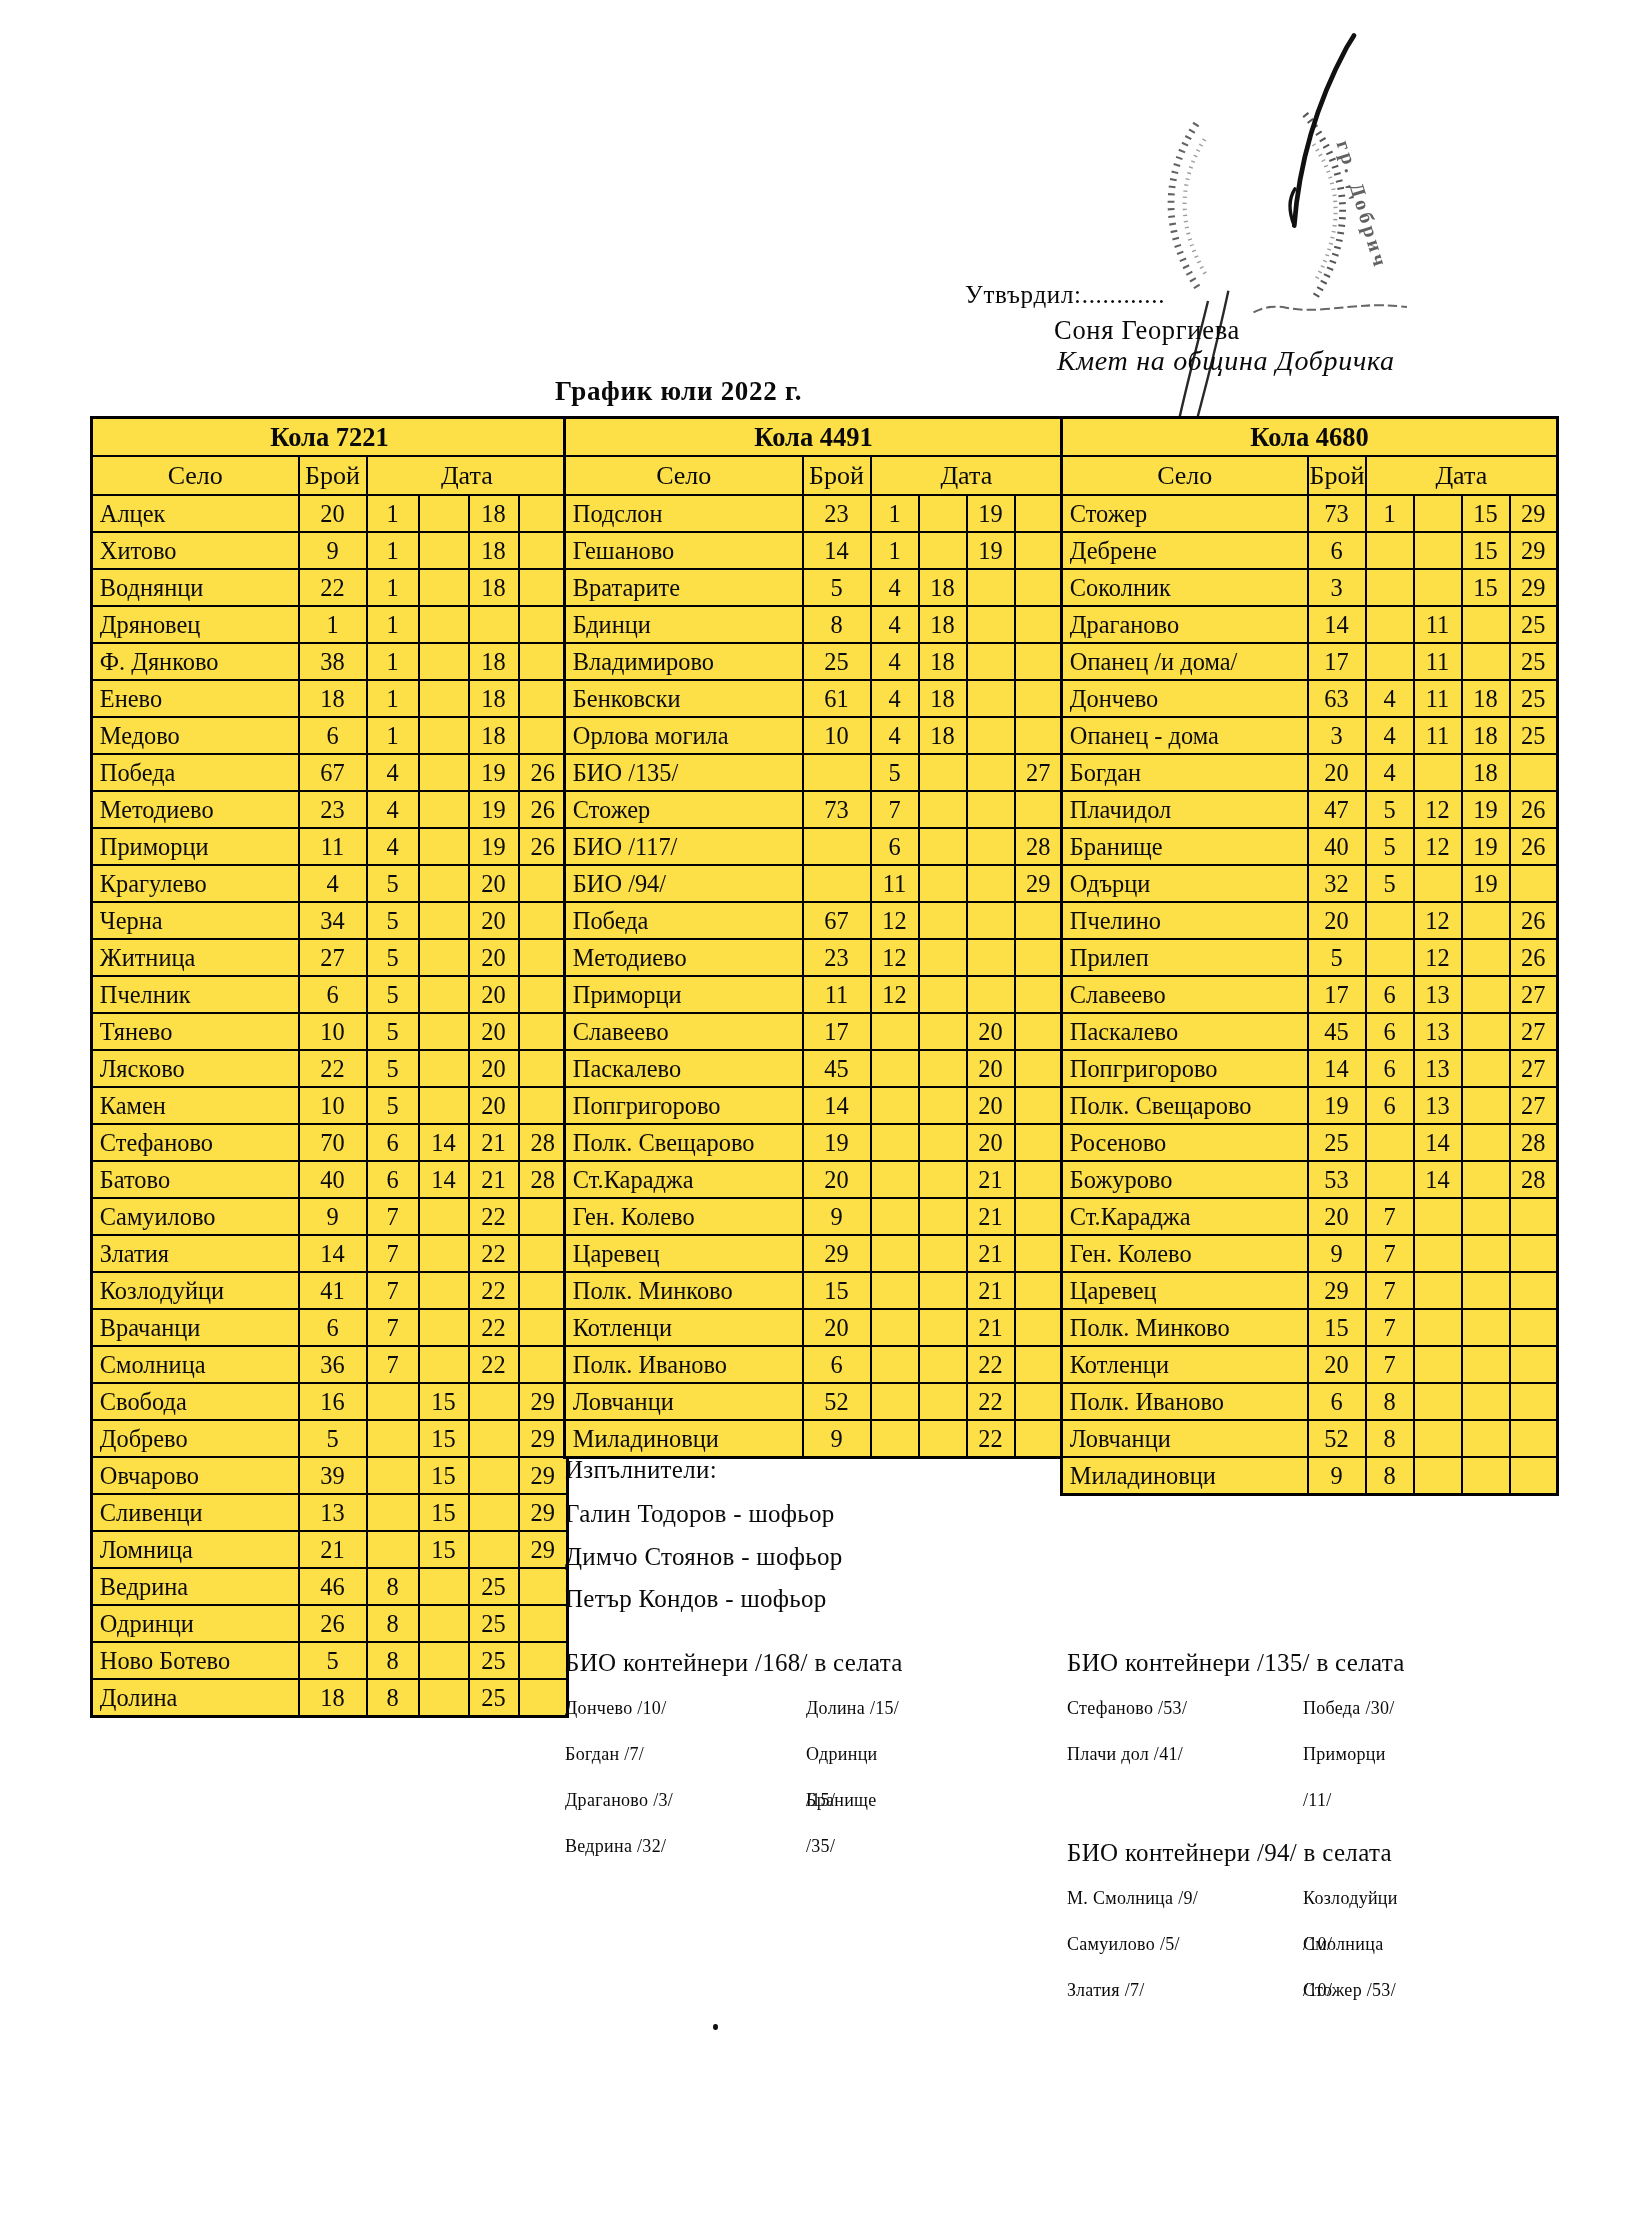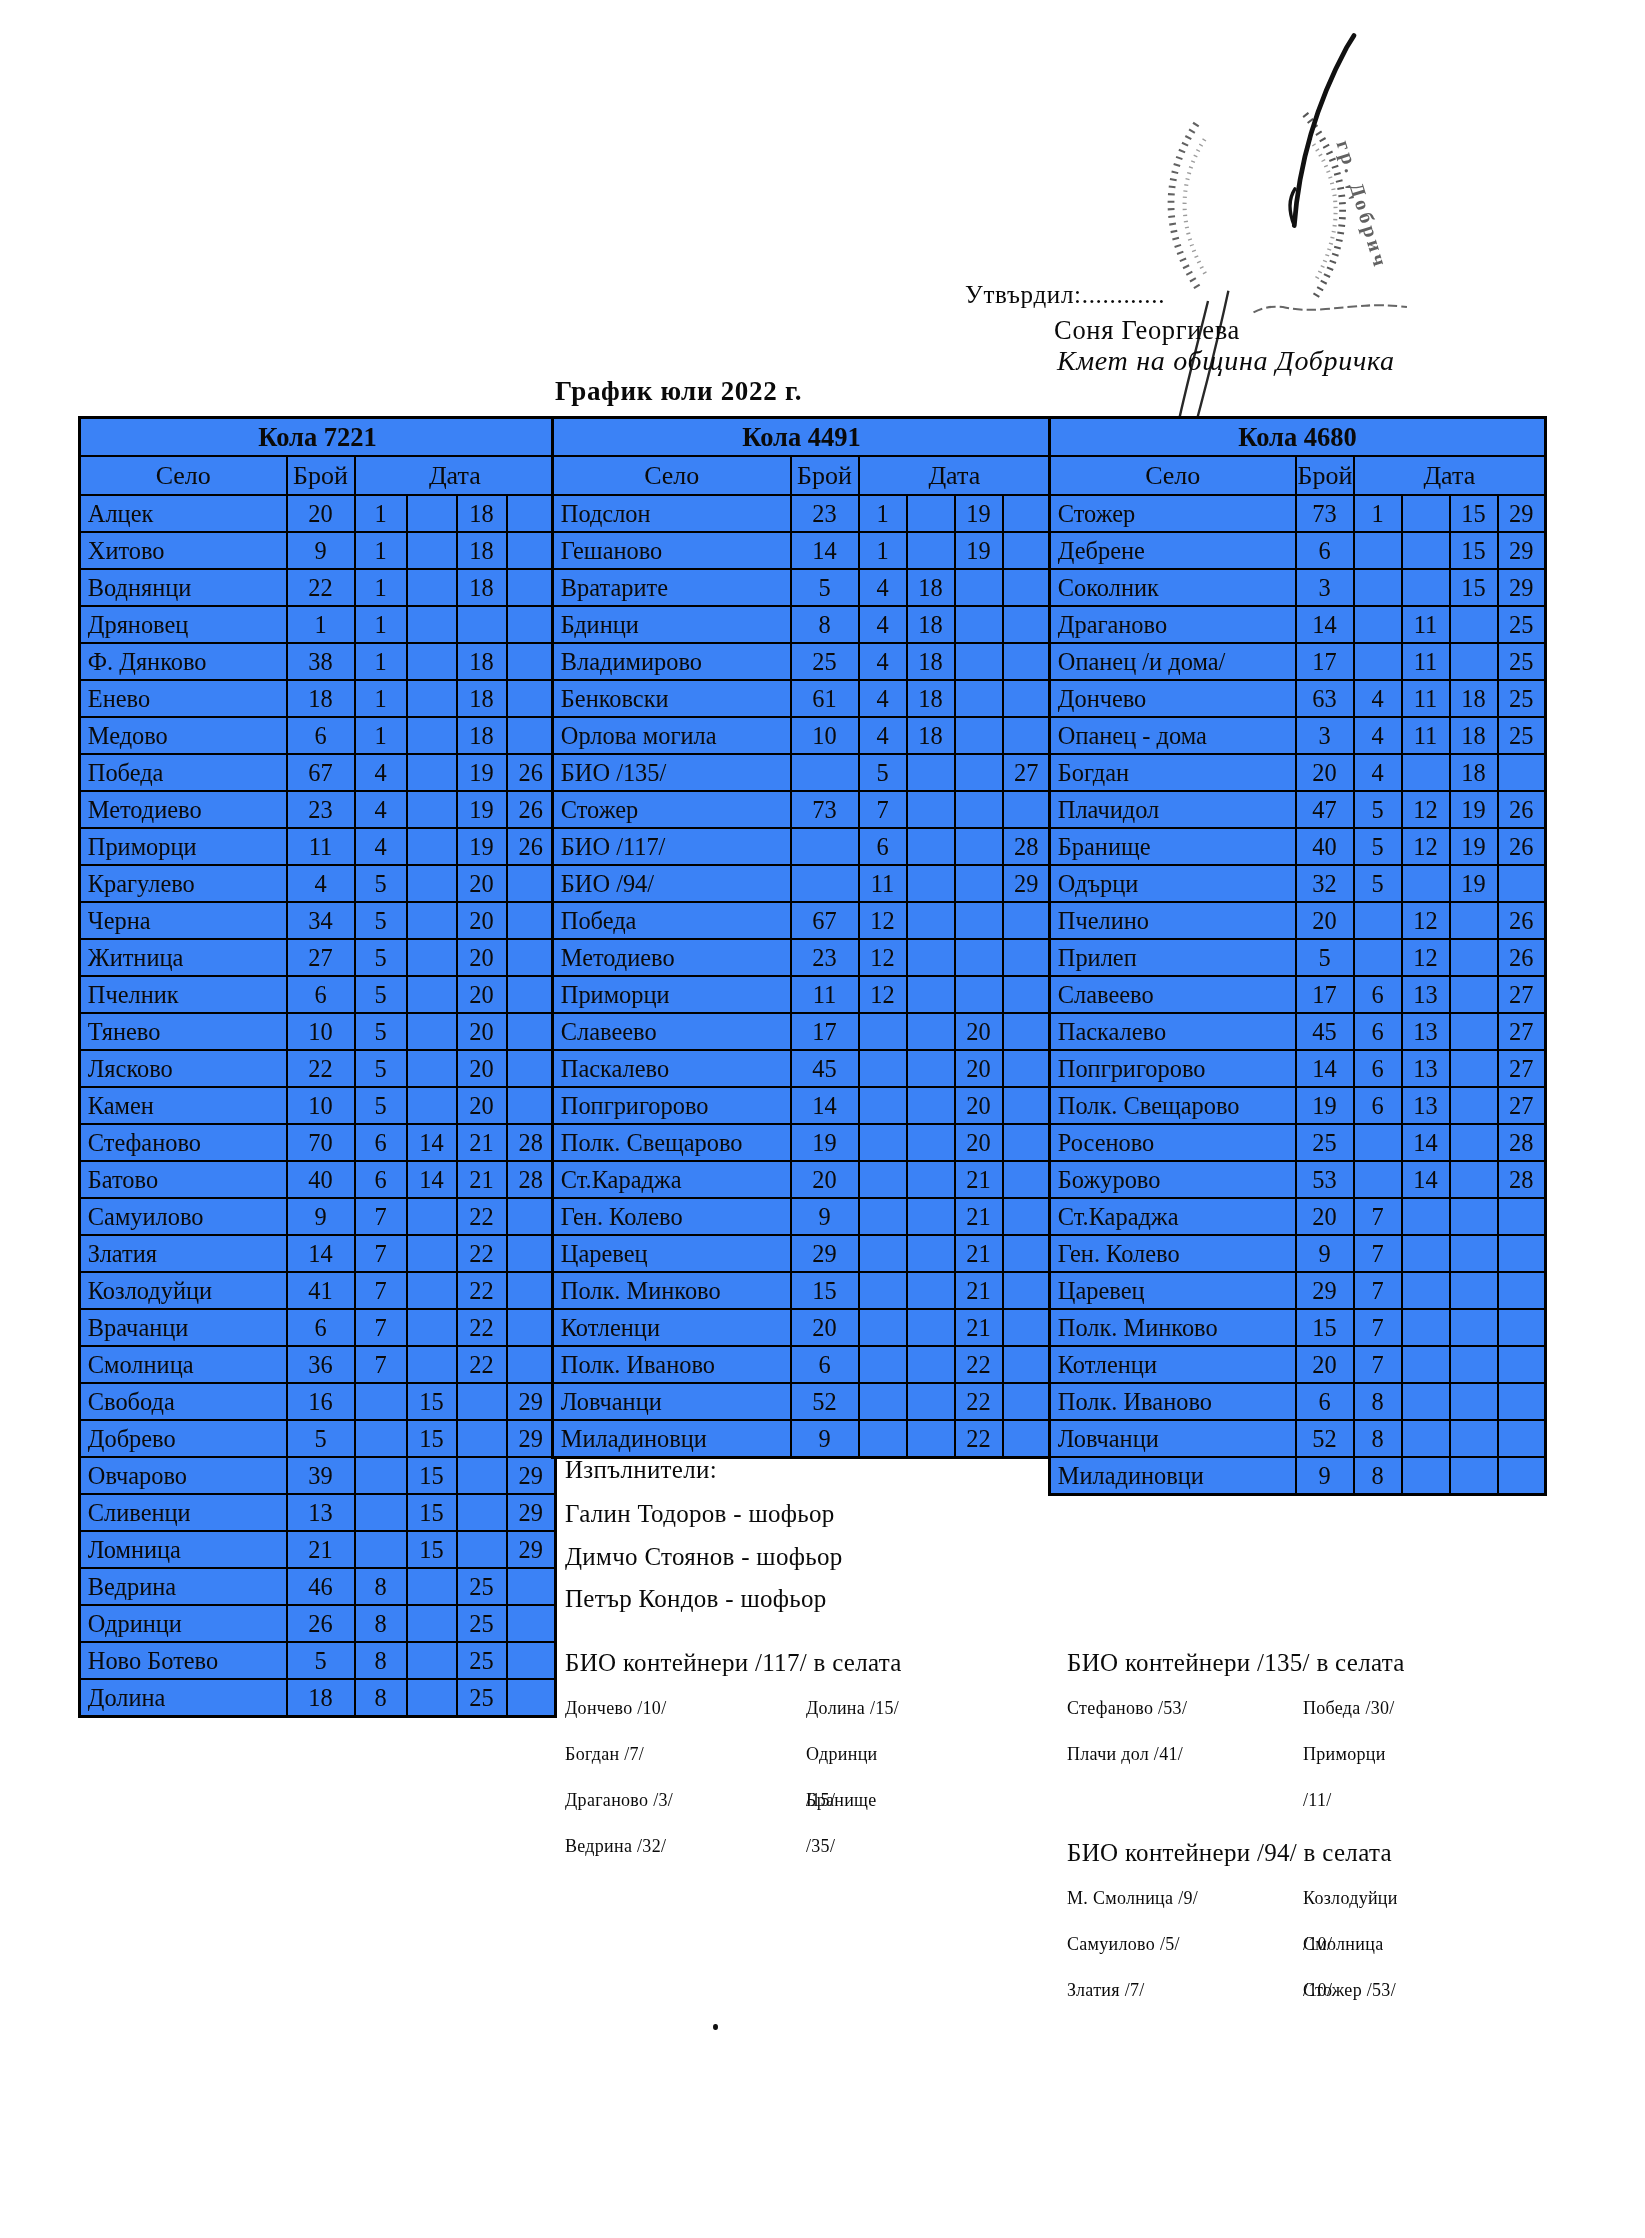--- a/index.html
+++ b/index.html
@@ -7,21 +7,21 @@
     position:relative;width:1646px;height:2239px;background:#ffffff;
     font-family:"Liberation Serif","DejaVu Serif",serif;color:#0a0a0a;overflow:hidden;
   }
   .abs{position:absolute;margin-top:11px;}
   
   .approve-label{font-size:25px;letter-spacing:0.7px;}
   .approve-name{font-size:26.5px;letter-spacing:0.7px;}
   .approve-role{font-size:28px;font-style:italic;letter-spacing:0.7px;}
   .doc-title{font-size:27px;font-weight:bold;letter-spacing:0.7px;}
   
-  table.grid{position:absolute;border-collapse:collapse;table-layout:fixed;background:#3b82f6;}
+  table.grid{position:absolute;border-collapse:collapse;table-layout:fixed;background:#fde047;margin-left:12px;}
   table.grid th,table.grid td{
     border:2px solid #000;overflow:hidden;white-space:nowrap;
     font-family:"Liberation Serif","DejaVu Serif",serif;
   }
   table.grid{border:3.4px solid #000;}
   th.car-title{height:34px;font-size:26.5px;font-weight:bold;text-align:center;border-bottom:2.7px solid #000;}
   th.colhead{height:35px;font-size:26px;font-weight:normal;text-align:center;border-bottom:2.7px solid #000;}
   td.v{height:33px;font-size:24.4px;text-align:left;padding:0 2.7px 0 6.8px;}
   td.c{height:33px;font-size:24.4px;text-align:center;}
   td.d{height:33px;font-size:24.4px;text-align:center;}
@@ -820,21 +820,21 @@
 
   <div class="abs exec-heading" style="left:565px;top:1445px;">Изпълнители:</div>
   <div id="exec-names">
       <div class="abs exec-name" style="left: 565px; top: 1489px;">Галин Тодоров - шофьор</div>
       <div class="abs exec-name" style="left: 565px; top: 1532px;">Димчо Стоянов - шофьор</div>
       <div class="abs exec-name" style="left: 565px; top: 1574px;">Петър Кондов - шофьор</div>
     </div>
 
   <div id="bio">
       <div class="abs" style="left: 565px; top: 1638px;">
-        <div class="bio-heading">БИО контейнери /117/ в селата</div>
+        <div class="bio-heading">БИО контейнери /168/ в селата</div>
         <div style="position: relative; margin-top: 8.1px;">
           <div class="bio-col" style="position: absolute; left: 0px; top: 0px;">
             <div>Дончево /10/</div>
             <div>Богдан /7/</div>
             <div>Драганово /3/</div>
             <div>Ведрина /32/</div>
           </div>
           <div class="bio-col" style="position: absolute; left: 241px; top: 0px;">
             <div>Долина /15/</div>
             <div>Одринци /15/</div>

